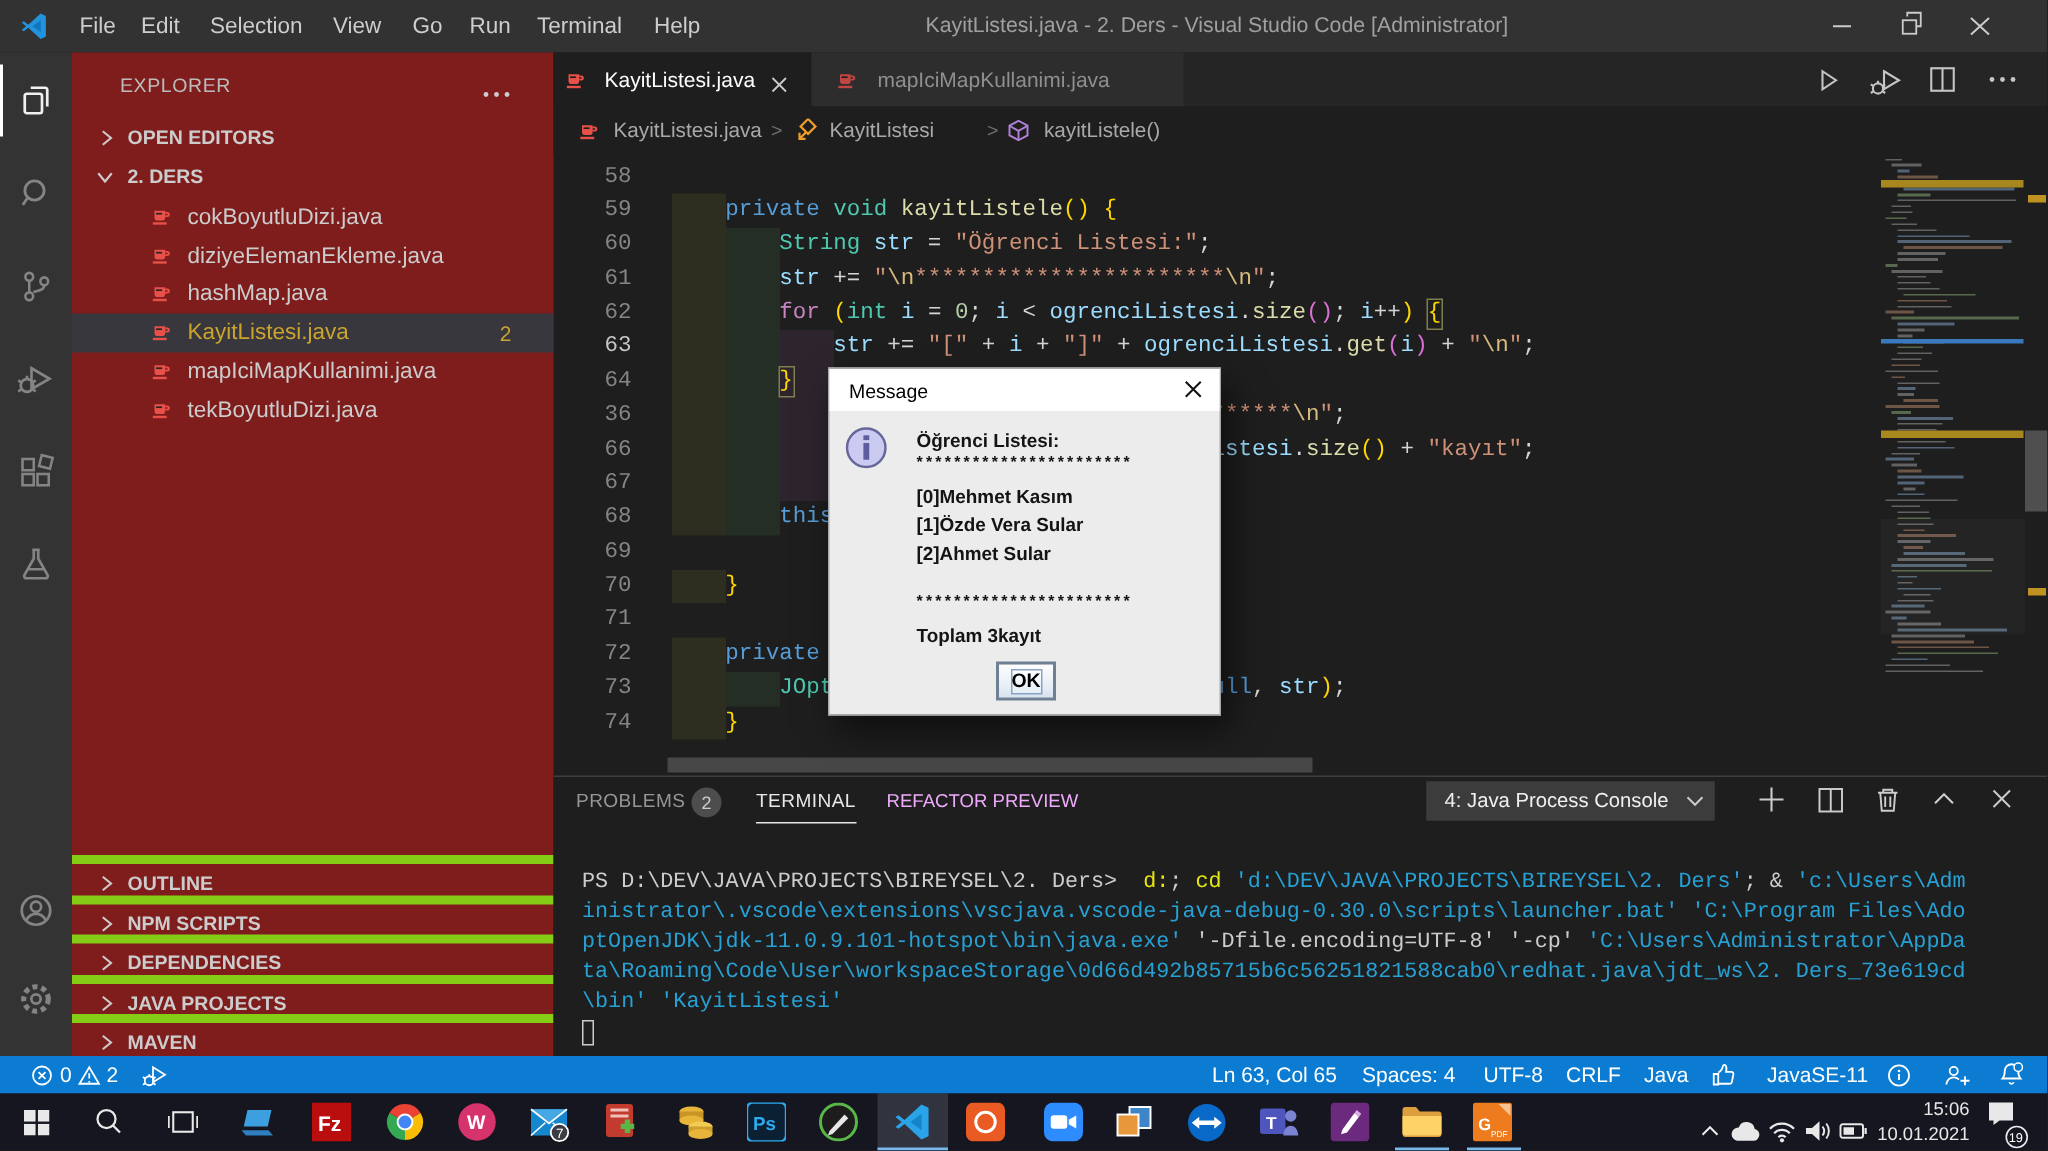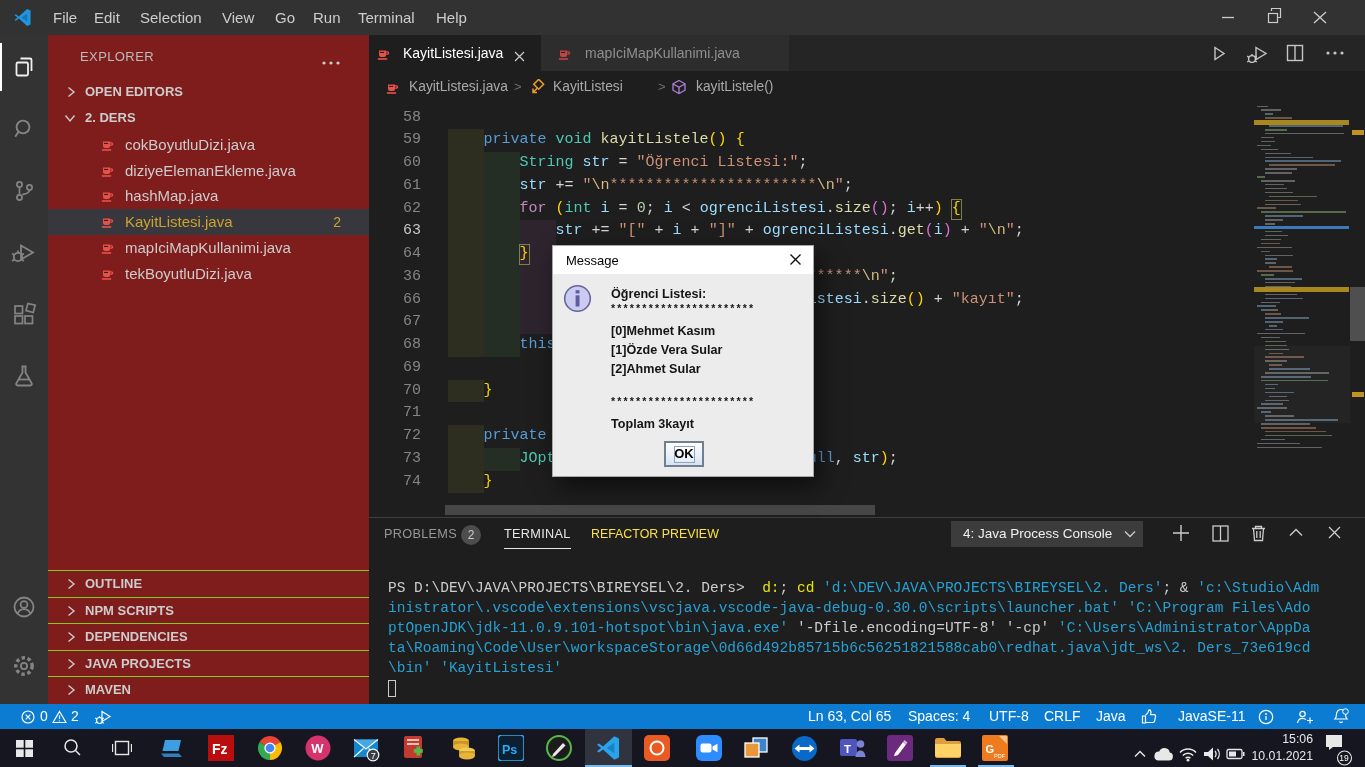--- a/index.html
+++ b/index.html
@@ -8,21 +8,21 @@
 
 #titlebar{left:0;top:0;width:1365px;height:35px;background:#323233;color:#cccccc}
 .menuitem{position:absolute;top:0;height:35px;line-height:35px;font-size:15px;color:#cdcdcd}
 #wintitle{position:absolute;top:0;height:35px;line-height:35px;font-size:14.2px;color:#a0a0a0}
 .winbtn{position:absolute;top:0;width:46px;height:35px}
 
 #actbar{left:0;top:35px;width:48px;height:669px;background:#333333}
 .actico{position:absolute;left:0;width:48px;height:48px;display:flex;align-items:center;justify-content:center}
 
 #sidebar{left:48px;top:35px;width:321px;height:669px;background:#7f1d1d;color:#cccccc}
-.sideheadrow{position:absolute;left:0;width:321px;height:26px;line-height:26px;font-weight:bold;font-size:13px;color:#cccccc;border-top:1px solid #84cc16}
+.sideheadrow{position:absolute;left:0;width:321px;height:26px;line-height:26px;font-weight:bold;font-size:13px;color:#cccccc;border-top:6px solid #84cc16}
 .filerow{position:absolute;left:0;width:321px;height:26px;line-height:26px;font-size:15px;color:#cccccc}
 .tab{position:absolute;top:35px;height:36px;line-height:36px;font-size:14.5px}
 .crumb{position:absolute;top:71px;height:31px;line-height:31px;font-size:13.8px;color:#a9a9a9}
 .ln{position:absolute;left:369px;width:52px;text-align:right;font-family:"Liberation Mono",monospace;font-size:15px;line-height:22.75px;color:#858585}
 .cl{position:absolute;left:447.5px;font-family:"Liberation Mono",monospace;font-size:15px;line-height:22.75px;white-space:pre;color:#d4d4d4}
 .band{position:absolute;width:36px}
 
 .tK{color:#569cd6}.tT{color:#4ec9b0}.tY{color:#dcdcaa}.tV{color:#9cdcfe}.tN{color:#b5cea8}.tS{color:#ce9178}.tE{color:#d7ba7d}.tP{color:#c586c0}.tG{color:#ffd700}.tO{color:#da70d6}.tW{color:#d4d4d4}
 
 #panel{left:369px;top:517px;width:996px;height:187px;background:#1e1e1e;border-top:1px solid #3e3e3e}
@@ -46,20 +46,21 @@
         <path fill="#1177bb" d="M17.9 6.9v10.2L11 12l6.9-5.1z"></path>
       </svg>
 <span class="menuitem" style="left:53px">File</span>
       <span class="menuitem" style="left:94px">Edit</span>
       <span class="menuitem" style="left:140px">Selection</span>
       <span class="menuitem" style="left:222px">View</span>
       <span class="menuitem" style="left:275px">Go</span>
       <span class="menuitem" style="left:313px">Run</span>
       <span class="menuitem" style="left:358px">Terminal</span>
       <span class="menuitem" style="left:436px">Help</span>
+<span id="wintitle" style="left:617px">KayitListesi.java - 2. Ders - Visual Studio Code [Administrator]</span>
 <div class="winbtn" style="left:1205px"><svg width="46" height="35">
           <line x1="17" y1="17.5" x2="29" y2="17.5" stroke="#cccccc" stroke-width="1.3"></line>
         </svg></div>
 <div class="winbtn" style="left:1251px"><svg width="46" height="35">
           <rect x="17.5" y="13.5" width="9" height="9" fill="none" stroke="#cccccc" stroke-width="1.2"></rect>
           <path d="M20.5 11v-2.5h9v9H26.5" fill="none" stroke="#cccccc" stroke-width="1.2"></path>
         </svg></div>
 <div class="winbtn" style="left:1297px"><svg width="46" height="35">
           <path d="M17 12l12 11M29 12L17 23" stroke="#cccccc" stroke-width="1.3"></path>
         </svg></div>
@@ -440,21 +441,21 @@
     <div class="abs" style="left:1254px;top:286.5px;width:95px;height:5px;background:#a8871f"></div>
 <div class="abs" style="left:1254px;top:346px;width:96px;height:77px;background:rgba(255,255,255,0.028)"></div>
 <div class="abs" style="left:1352px;top:130px;width:12px;height:5px;background:#bf9221"></div>
 <div class="abs" style="left:1352px;top:392px;width:12px;height:5px;background:#bf9221"></div>
 <div class="abs" style="left:1350px;top:287px;width:15px;height:54px;background:rgba(140,140,140,0.45)"></div>
 <div class="abs" style="left:445px;top:504.5px;width:430px;height:10px;background:rgba(121,121,121,0.45)"></div>
 <div class="abs" id="panel"></div>
     <span class="ptab" style="left:384px;color:#969696">PROBLEMS</span>
     <div class="abs" style="left:461px;top:525px;width:20px;height:20px;border-radius:10px;background:#4d4d4d;color:#cccccc;font-size:12px;text-align:center;line-height:20px">2</div>
     <span class="ptab" style="left:504px;color:#e7e7e7;border-bottom:1px solid #e7e7e7;height:32px;line-height:34px">TERMINAL</span>
-    <span class="ptab" style="left:591px;color:#fde047;font-size:12.4px;letter-spacing:0">REFACTOR PREVIEW</span>
+    <span class="ptab" style="left:591px;color:#f0abfc;font-size:12.4px;letter-spacing:0">REFACTOR PREVIEW</span>
     <div class="abs" style="left:951px;top:521px;width:192px;height:26px;background:#3c3c3c;border:1px solid #3c3c3c"></div>
     <span class="abs" style="left:963px;top:521px;height:41px;line-height:26px;font-size:13.5px;color:#f0f0f0">4: Java Process Console</span>
     <svg class="abs" style="left:1124px;top:530px" width="12" height="8">
       <path d="M1 1.5 6 6.5 11 1.5" fill="none" stroke="#cccccc" stroke-width="1.3"></path>
     </svg>
     <svg class="abs" style="left:1172px;top:524px" width="18" height="18">
       <path d="M9 1v16M1 9h16" stroke="#cccccc" stroke-width="1.4"></path>
     </svg>
     <svg class="abs" style="left:1212px;top:525px" width="17" height="17">
       <rect x="1" y="1" width="15" height="15" fill="none" stroke="#cccccc" stroke-width="1.3"></rect>
@@ -464,21 +465,21 @@
       <g fill="none" stroke="#cccccc" stroke-width="1.3">
         <path d="M2 4.5h13M5.5 4.5v-2h6v2M3.5 4.5l1 12h8l1-12M6.8 7v7M10.2 7v7"></path>
       </g>
     </svg>
     <svg class="abs" style="left:1289px;top:528px" width="14" height="9">
       <path d="M1 7.5 7 1.5 13 7.5" fill="none" stroke="#cccccc" stroke-width="1.4"></path>
     </svg>
     <svg class="abs" style="left:1328px;top:526px" width="13" height="13">
       <path d="M1 1l11 11M12 1L1 12" stroke="#cccccc" stroke-width="1.3"></path>
     </svg>
-    <div class="tline" style="top:578px"><span>PS D:\DEV\JAVA\PROJECTS\BIREYSEL\2. Ders&gt;  </span><span class="cY">d:</span><span>; </span><span class="cY">cd</span><span> </span><span class="cC">'d:\DEV\JAVA\PROJECTS\BIREYSEL\2. Ders'</span><span>; &amp; </span><span class="cC">'c:\Studio\Adm</span></div>
+    <div class="tline" style="top:578px"><span>PS D:\DEV\JAVA\PROJECTS\BIREYSEL\2. Ders&gt;  </span><span class="cY">d:</span><span>; </span><span class="cY">cd</span><span> </span><span class="cC">'d:\DEV\JAVA\PROJECTS\BIREYSEL\2. Ders'</span><span>; &amp; </span><span class="cC">'c:\Users\Adm</span></div>
     <div class="tline" style="top:598.1px"><span class="cC">inistrator\.vscode\extensions\vscjava.vscode-java-debug-0.30.0\scripts\launcher.bat'</span><span> </span><span class="cC">'C:\Program Files\Ado</span></div>
     <div class="tline" style="top:618.2px"><span class="cC">ptOpenJDK\jdk-11.0.9.101-hotspot\bin\java.exe'</span><span> '-Dfile.encoding=UTF-8' '-cp' </span><span class="cC">'C:\Users\Administrator\AppDa</span></div>
     <div class="tline" style="top:638.3px"><span class="cC">ta\Roaming\Code\User\workspaceStorage\0d66d492b85715b6c56251821588cab0\redhat.java\jdt_ws\2. Ders_73e619cd</span></div>
     <div class="tline" style="top:658.4px"><span class="cC">\bin' 'KayitListesi'</span></div>
     <div class="abs" style="left:388px;top:680px;width:8px;height:17px;border:1px solid #cccccc"></div>
 <div class="abs" id="statusbar"></div>
     <svg class="abs" style="left:21px;top:710px" width="14" height="14">
       <circle cx="7" cy="7" r="6" fill="none" stroke="#fff" stroke-width="1.2"></circle>
       <path d="M4.7 4.7l4.6 4.6M9.3 4.7l-4.6 4.6" stroke="#fff" stroke-width="1.2"></path>
     </svg>

